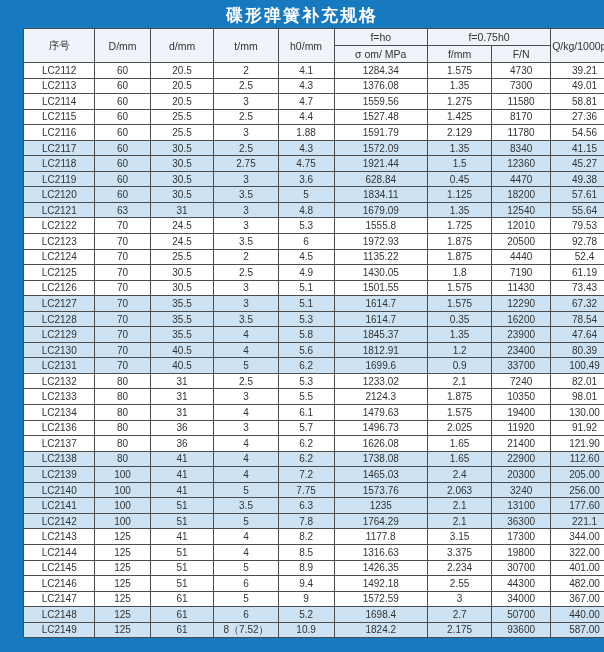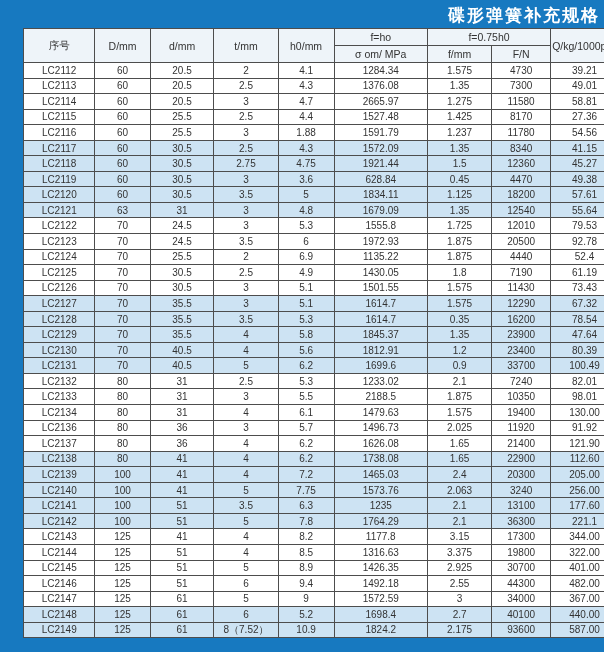--- a/index.html
+++ b/index.html
@@ -18,21 +18,21 @@
   :root {
     --blue: #1779c0;
     --hl: #cde3f3;
     --headbg: #eef4f9;
     --line: #4d4d4d;
     --txt: #333333;
   }
   #title-bar {
     height: 24px;
     line-height: 24px;
-    text-align: right;
+    text-align: center;
     color: #ffffff;
     font-size: 17px;
     font-weight: bold;
     letter-spacing: 2px;
     background: var(--blue);
   }
   table {
     width: 100%;
     border-collapse: collapse;
     table-layout: fixed;
@@ -128,21 +128,21 @@
     <td>1.35</td>
     <td>7300</td>
     <td>49.01</td>
   </tr>
         <tr>
     <td>LC2114</td>
     <td>60</td>
     <td>20.5</td>
     <td>3</td>
     <td>4.7</td>
-    <td>2665.97</td>
+    <td>1559.56</td>
     <td>1.275</td>
     <td>11580</td>
     <td>58.81</td>
   </tr>
         <tr>
     <td>LC2115</td>
     <td>60</td>
     <td>25.5</td>
     <td>2.5</td>
     <td>4.4</td>
@@ -151,21 +151,21 @@
     <td>8170</td>
     <td>27.36</td>
   </tr>
         <tr>
     <td>LC2116</td>
     <td>60</td>
     <td>25.5</td>
     <td>3</td>
     <td>1.88</td>
     <td>1591.79</td>
-    <td>1.237</td>
+    <td>2.129</td>
     <td>11780</td>
     <td>54.56</td>
   </tr>
         <tr class="hl">
     <td>LC2117</td>
     <td>60</td>
     <td>30.5</td>
     <td>2.5</td>
     <td>4.3</td>
     <td>1572.09</td>
@@ -237,21 +237,21 @@
     <td>1972.93</td>
     <td>1.875</td>
     <td>20500</td>
     <td>92.78</td>
   </tr>
         <tr>
     <td>LC2124</td>
     <td>70</td>
     <td>25.5</td>
     <td>2</td>
-    <td>6.9</td>
+    <td>4.5</td>
     <td>1135.22</td>
     <td>1.875</td>
     <td>4440</td>
     <td>52.4</td>
   </tr>
         <tr>
     <td>LC2125</td>
     <td>70</td>
     <td>30.5</td>
     <td>2.5</td>
@@ -337,21 +337,21 @@
     <td>2.1</td>
     <td>7240</td>
     <td>82.01</td>
   </tr>
         <tr>
     <td>LC2133</td>
     <td>80</td>
     <td>31</td>
     <td>3</td>
     <td>5.5</td>
-    <td>2188.5</td>
+    <td>2124.3</td>
     <td>1.875</td>
     <td>10350</td>
     <td>98.01</td>
   </tr>
         <tr>
     <td>LC2134</td>
     <td>80</td>
     <td>31</td>
     <td>4</td>
     <td>6.1</td>
@@ -459,21 +459,21 @@
     <td>19800</td>
     <td>322.00</td>
   </tr>
         <tr>
     <td>LC2145</td>
     <td>125</td>
     <td>51</td>
     <td>5</td>
     <td>8.9</td>
     <td>1426.35</td>
-    <td>2.925</td>
+    <td>2.234</td>
     <td>30700</td>
     <td>401.00</td>
   </tr>
         <tr>
     <td>LC2146</td>
     <td>125</td>
     <td>51</td>
     <td>6</td>
     <td>9.4</td>
     <td>1492.18</td>
@@ -493,21 +493,21 @@
     <td>367.00</td>
   </tr>
         <tr class="hl">
     <td>LC2148</td>
     <td>125</td>
     <td>61</td>
     <td>6</td>
     <td>5.2</td>
     <td>1698.4</td>
     <td>2.7</td>
-    <td>40100</td>
+    <td>50700</td>
     <td>440.00</td>
   </tr>
         <tr class="hl">
     <td>LC2149</td>
     <td>125</td>
     <td>61</td>
     <td>8（7.52）</td>
     <td>10.9</td>
     <td>1824.2</td>
     <td>2.175</td>

